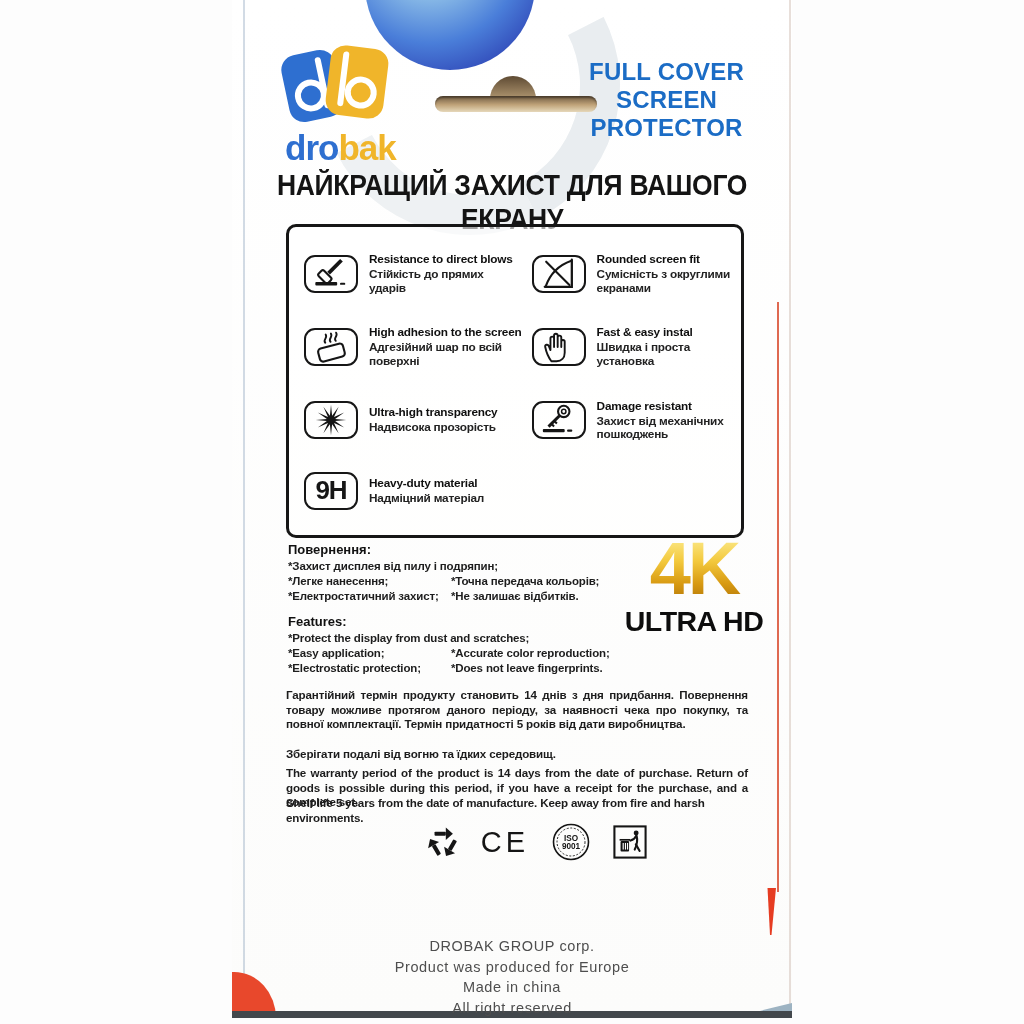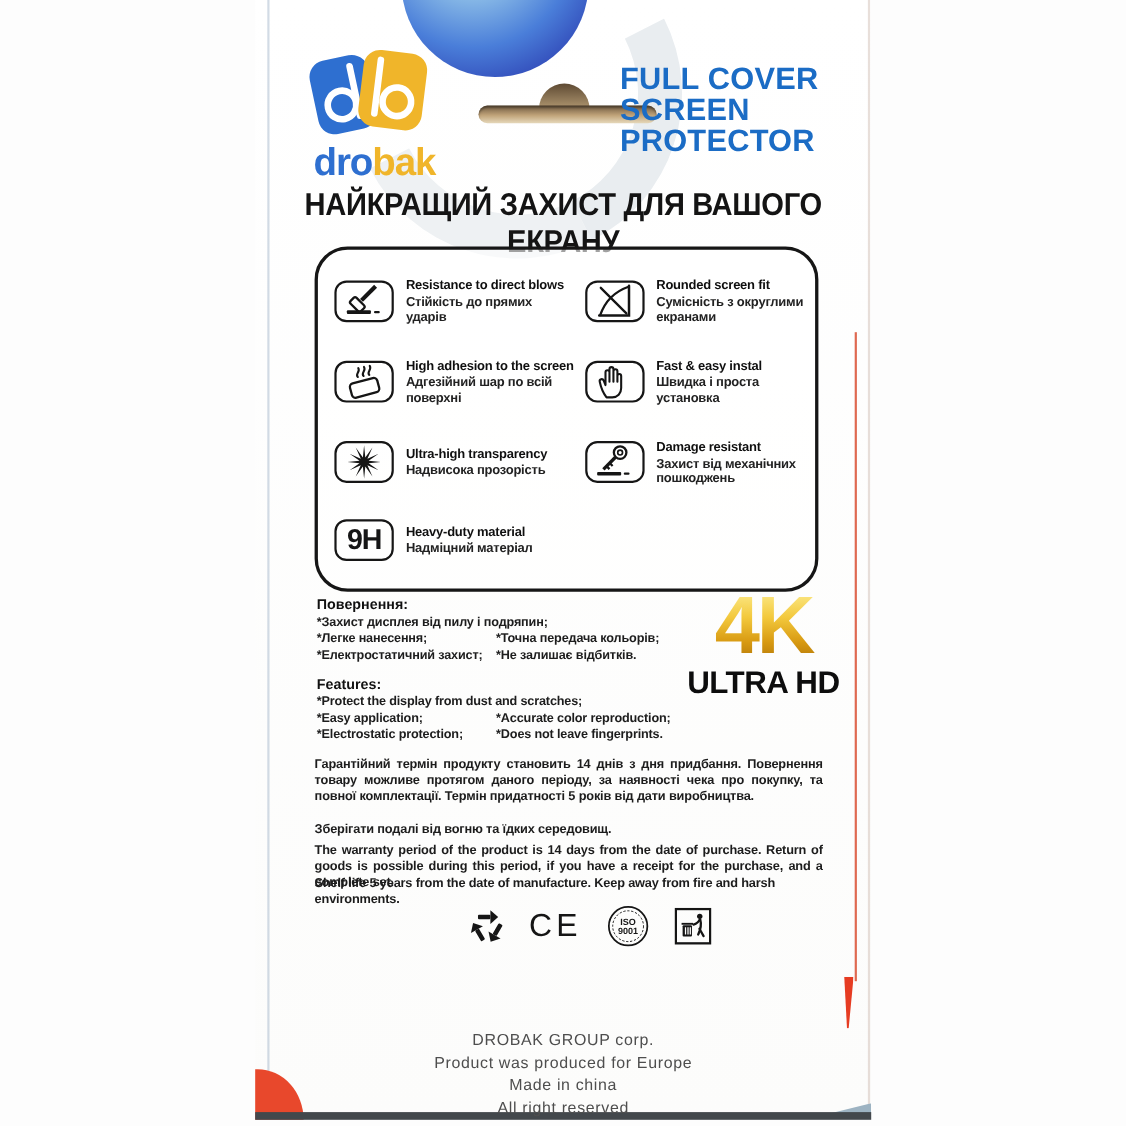--- a/index.html
+++ b/index.html
@@ -28,28 +28,28 @@
               background:linear-gradient(180deg,#6e5940,#c0a379 55%,#e6d8ba); box-shadow:inset 0 2px 2px rgba(0,0,0,.35); }
   .slot-bump { position:absolute; left:258px; top:76px; width:46px; height:24px; border-radius:23px 23px 0 0; z-index:3;
               background:linear-gradient(180deg,#5e4a33,#b39a73); }
   
   .logo { position:absolute; left:53px; top:44px; width:120px; height:130px; z-index:5; }
   .sq { position:absolute; border-radius:15px; }
   .sq-blue { left:0; top:8px; width:54px; height:68px; background:#2e6fd0; transform:rotate(-12deg); z-index:1; }
   .sq-yellow { left:43px; top:3px; width:58px; height:70px; background:#f0b52a; transform:rotate(7deg); z-index:2; }
   .wordmark { position:absolute; left:0px; top:84px; font-size:35px; font-weight:700; letter-spacing:-1px; z-index:3; }
   .wm-dro { color:#2e6fd0; } .wm-bak { color:#f0b52a; }
-  .tagline { position:absolute; right:48px; top:58px; text-align:left; color:#1b6cc5; font-weight:700;
-             font-size:28px; line-height:28px; letter-spacing:.2px; z-index:5; }
+  .tagline { position:absolute; right:48px; top:58px; text-align:center; color:#1b6cc5; font-weight:700;
+             font-size:24px; line-height:28px; letter-spacing:.2px; z-index:5; }
   
   .title { position:absolute; left:0; top:172px; width:100%; text-align:center; font-size:26.5px; font-weight:700;
            color:#141414; letter-spacing:-.3px; transform:scaleY(1.08); z-index:5; }
   
   .panel { position:absolute; left:54px; top:224px; width:458px; height:314px; border:3px solid #161616;
-           border-radius:30px; display:grid; grid-template-columns:1fr 1fr; column-gap:10px;
+           border-radius:10px; display:grid; grid-template-columns:1fr 1fr; column-gap:10px;
            padding:10px 8px 10px 15px; z-index:5; background:rgba(255,255,255,.6); }
   .feat { display:flex; align-items:center; gap:11px; }
   .ibox { width:54px; height:38px; border:2.6px solid #161616; border-radius:11px; flex:0 0 auto;
           display:flex; align-items:center; justify-content:center; }
   .ftxt { display:flex; flex-direction:column; gap:2px; }
   .fen { font-size:11.8px; font-weight:700; color:#0f0f0f; white-space:nowrap; letter-spacing:-.2px; }
   .fua { font-size:11.8px; font-weight:700; color:#222; line-height:13.5px; letter-spacing:-.2px; max-width:152px; }
   .nineH { font-size:26px; font-weight:700; letter-spacing:-1px; color:#161616; }
   
   .listblock { position:absolute; left:56px; width:360px; z-index:5; }

